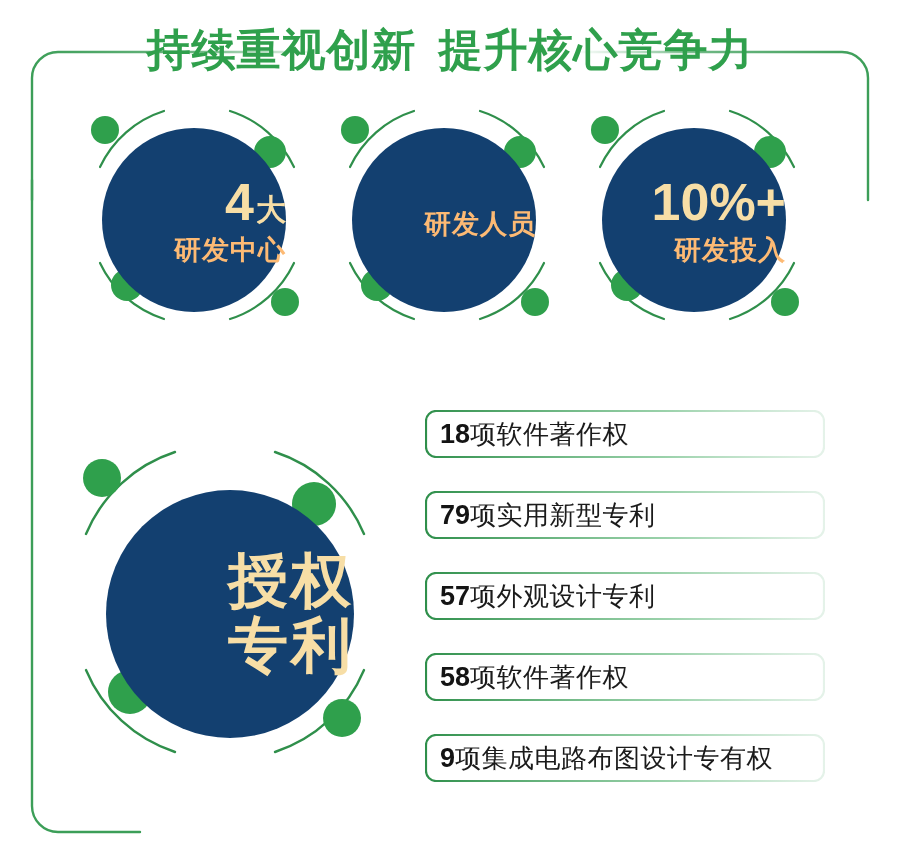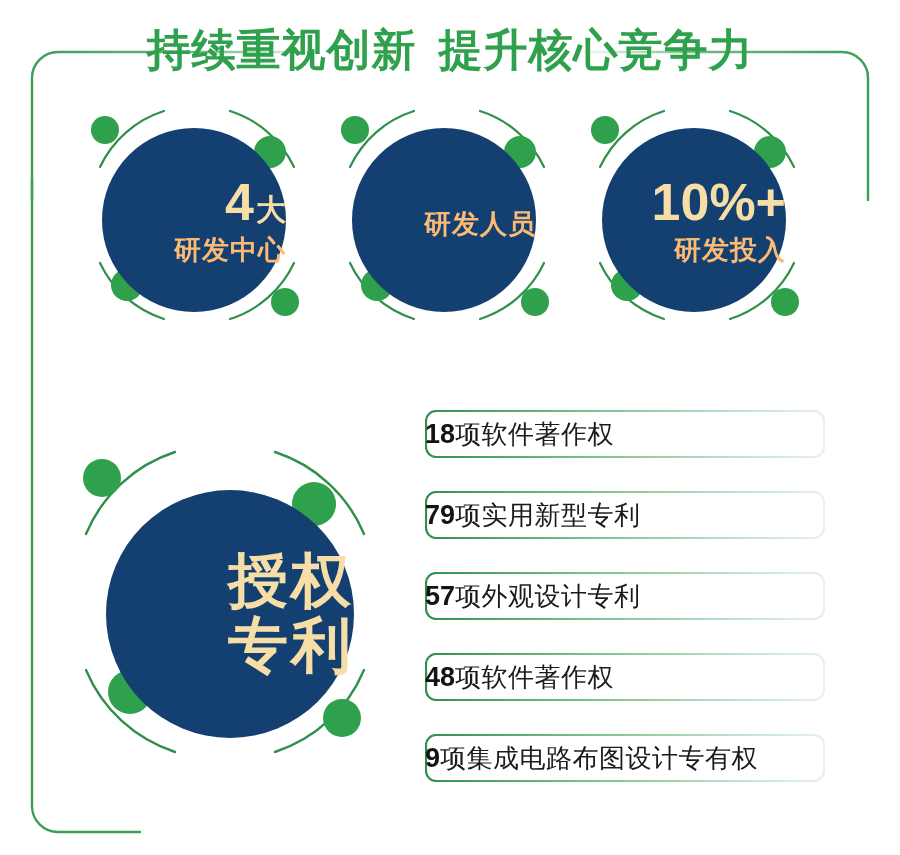--- a/index.html
+++ b/index.html
@@ -108,20 +108,21 @@
     width: 400px;
   }
   .patent-item {
     position: relative;
     height: 48px;
     margin-bottom: 33px;
     border-radius: 10px;
     background: #ffffff;
     display: flex;
     align-items: center;
+    padding-left: 15px;
   }
   .patent-item:last-child { margin-bottom: 0; }
   .patent-item .border-svg {
     position: absolute;
     left: 0; top: 0;
     width: 100%; height: 100%;
     pointer-events: none;
   }
   .patent-item .num {
     position: relative;
@@ -320,21 +321,21 @@
       <svg class="border-svg" viewBox="0 0 400 48" preserveAspectRatio="none" xmlns="http://www.w3.org/2000/svg">
         <defs>
           <linearGradient id="pbg4" x1="0" y1="0" x2="1" y2="0">
             <stop offset="0%" stop-color="#2F8F4B" stop-opacity="1"></stop>
             <stop offset="60%" stop-color="#6FBE86" stop-opacity="0.7"></stop>
             <stop offset="100%" stop-color="#CFE8D7" stop-opacity="0.55"></stop>
           </linearGradient>
         </defs>
         <rect x="1" y="1" width="398" height="46" rx="10" ry="10" fill="#ffffff" stroke="url(#pbg4)" stroke-width="2.2"></rect>
       </svg>
-      <span class="num">48</span>
+      <span class="num">58</span>
         <span class="txt">项软件著作权</span>
     </div>
 
     <div class="patent-item">
       <svg class="border-svg" viewBox="0 0 400 48" preserveAspectRatio="none" xmlns="http://www.w3.org/2000/svg">
         <defs>
           <linearGradient id="pbg5" x1="0" y1="0" x2="1" y2="0">
             <stop offset="0%" stop-color="#2F8F4B" stop-opacity="1"></stop>
             <stop offset="60%" stop-color="#6FBE86" stop-opacity="0.7"></stop>
             <stop offset="100%" stop-color="#CFE8D7" stop-opacity="0.55"></stop>

